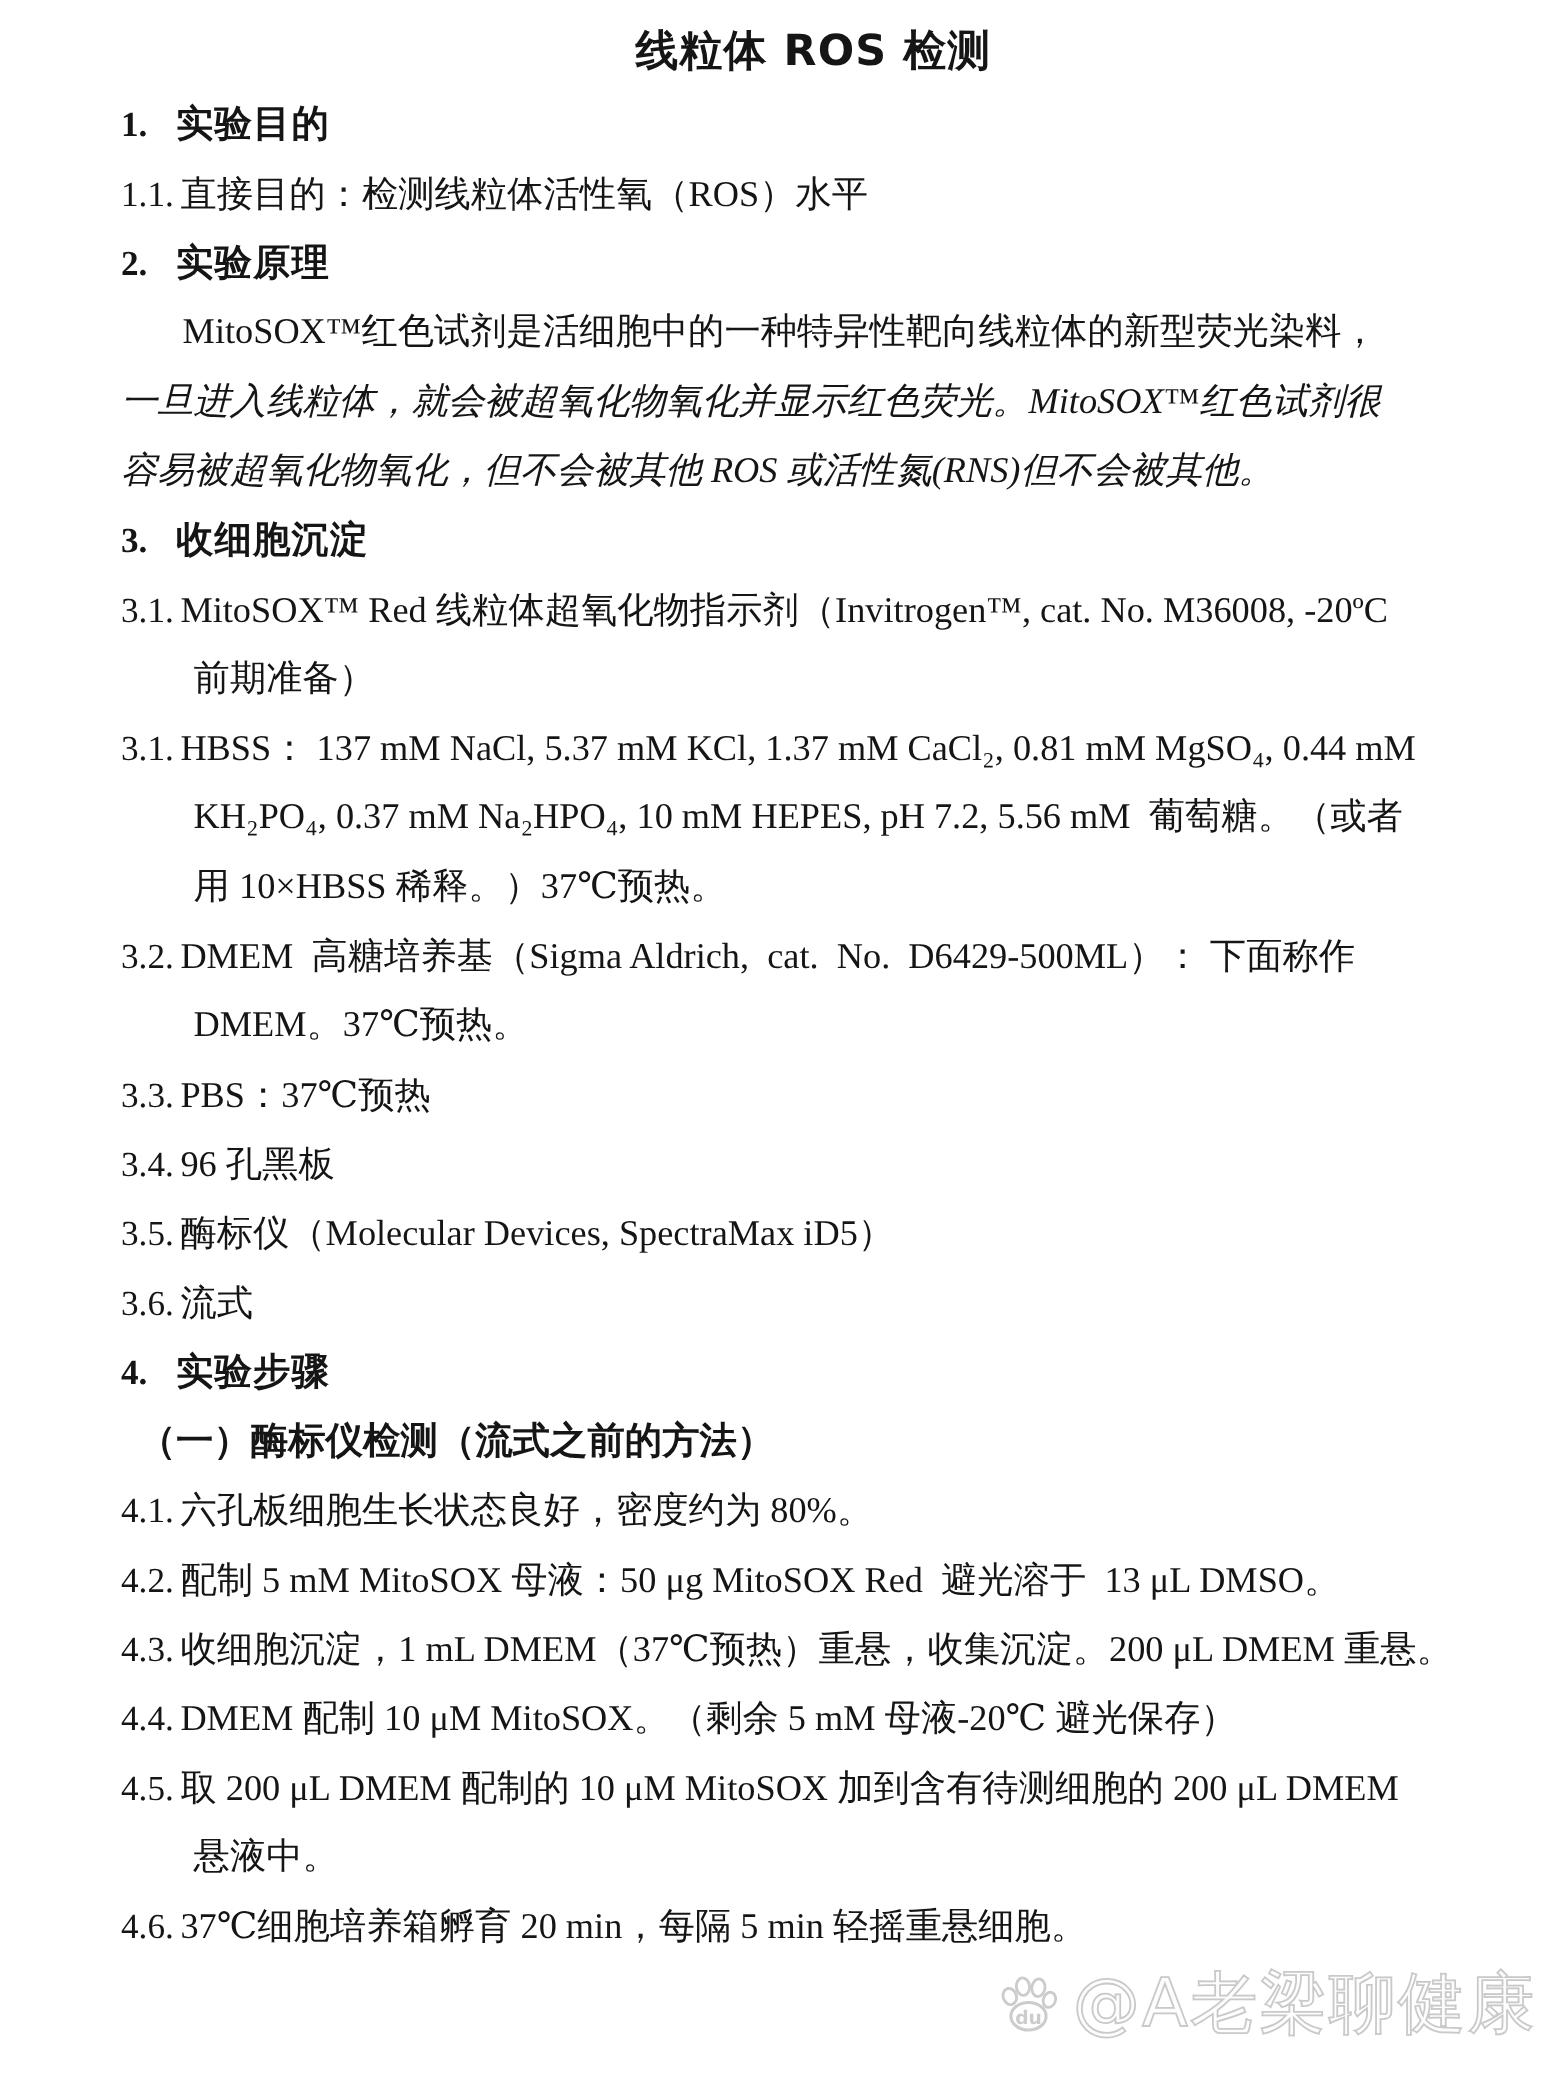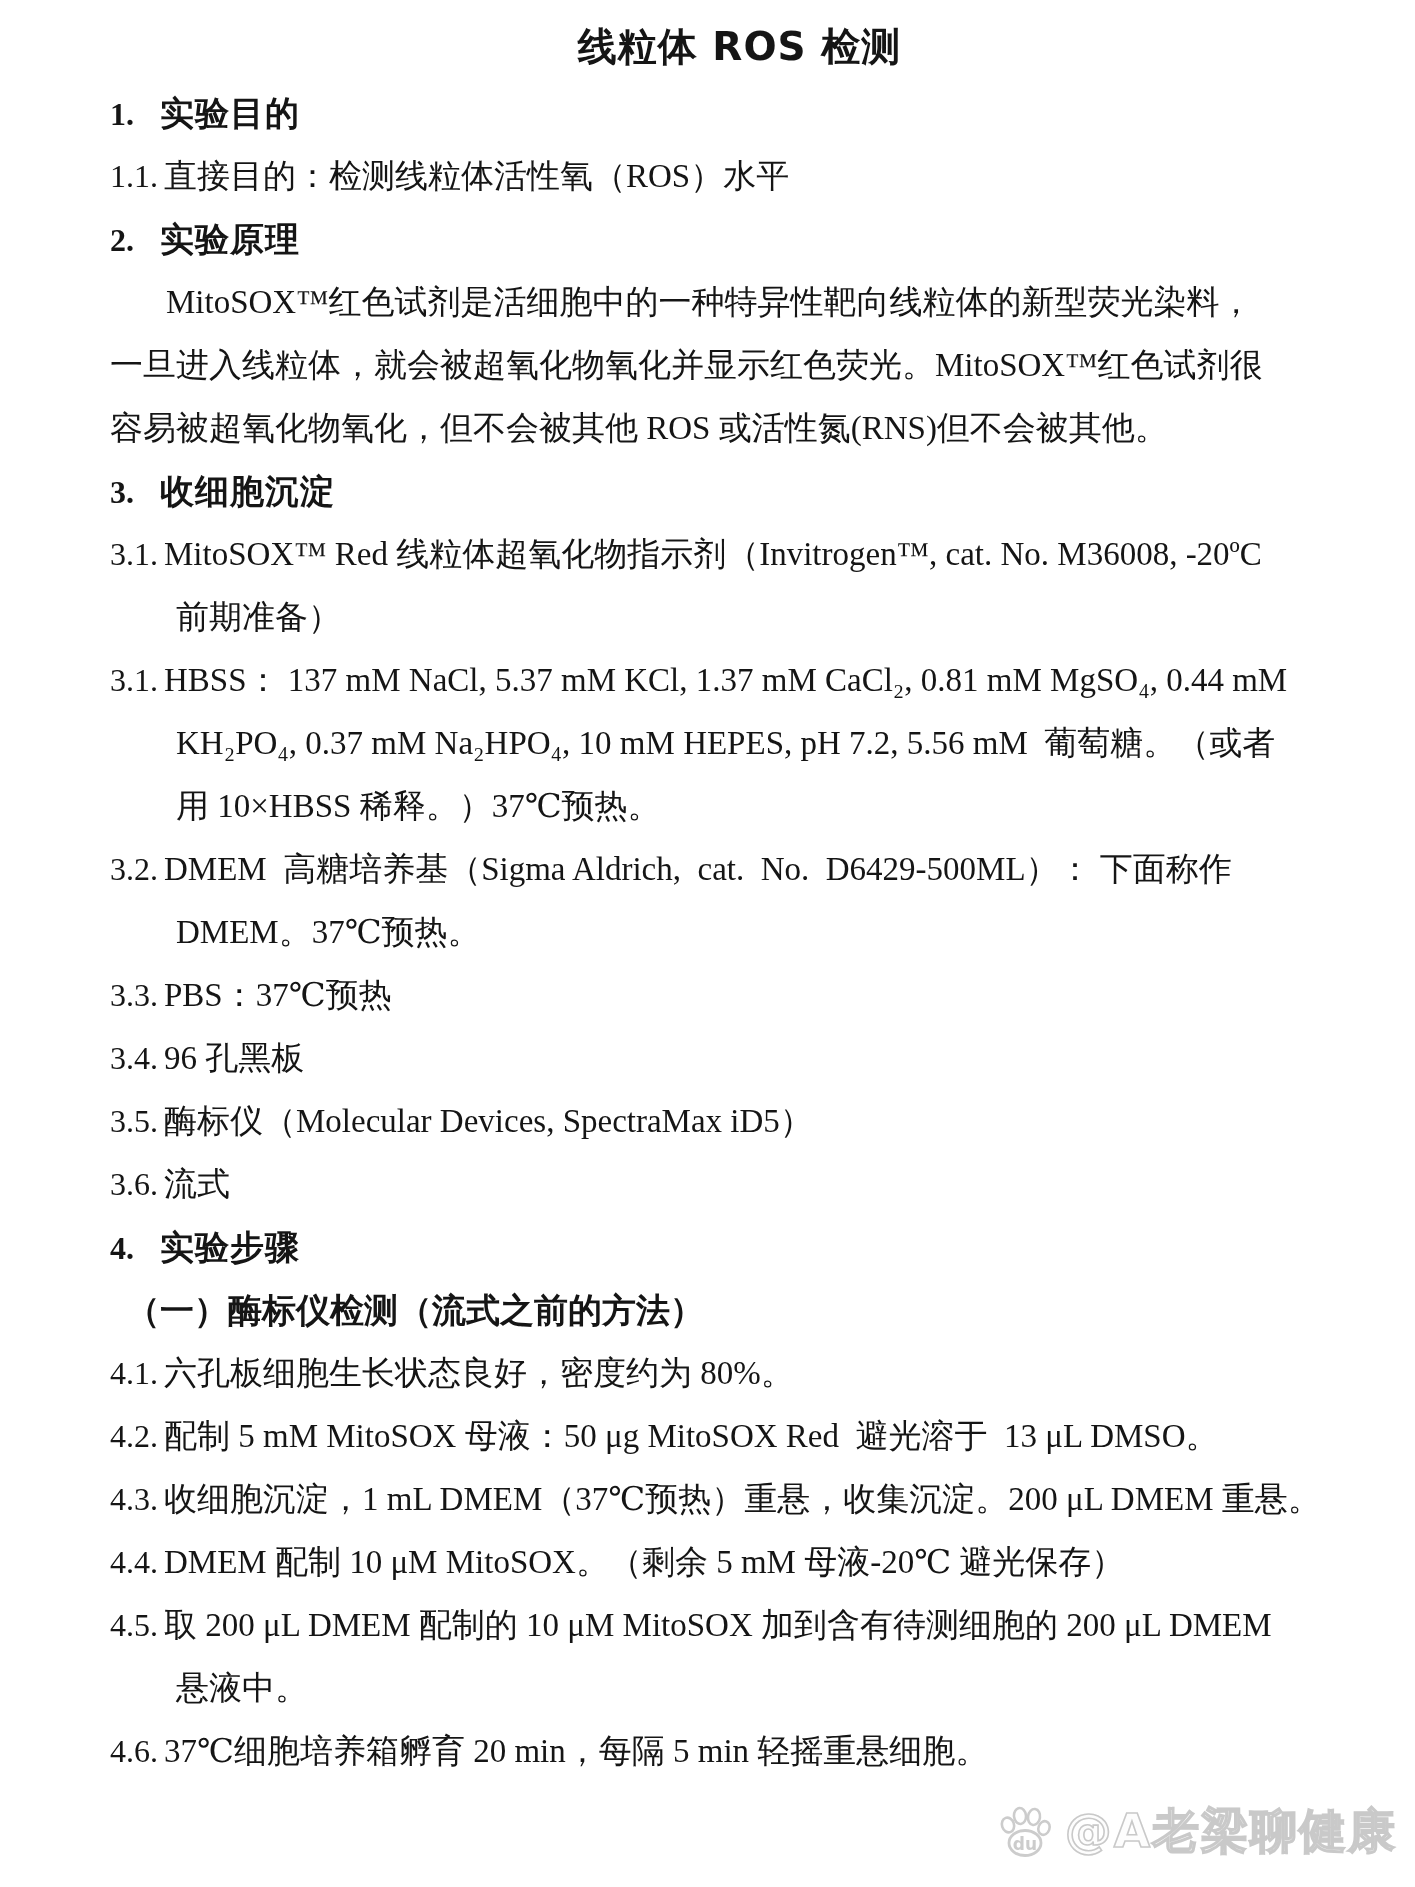--- a/index.html
+++ b/index.html
@@ -55,36 +55,36 @@
   }
   
   .line.h2 { font-weight: 700; padding-left: 16px; }
   .line.h2 .txt {
     font-family: "DejaVu Sans", "Liberation Sans", sans-serif;
     font-size: 34px;
   }
   
   .line.cont { padding-left: 66px; }
   
-  .line.para { padding-left: 0; }
+  .line.para { padding-left: 0; font-style: italic; }
   .line.para-first { padding-left: 56px; }
   
   .watermark {
     position: absolute;
     right: 18px;
     bottom: 24px;
     display: flex;
     align-items: center;
     gap: 12px;
     user-select: none;
   }
   .watermark .wm-text {
     font-family: "DejaVu Sans", "Liberation Sans", sans-serif;
-    font-size: 47px;
-    font-weight: 700;
+    font-size: 61px;
+    font-weight: 400;
     color: #fdfdfd;
     -webkit-text-stroke: 1.6px #c9c9c9;
     text-shadow: 0 0 1px #d8d8d8;
     letter-spacing: 2px;
   }
   .watermark svg { display: block; }
 </style>
 </head>
 <body>
 

